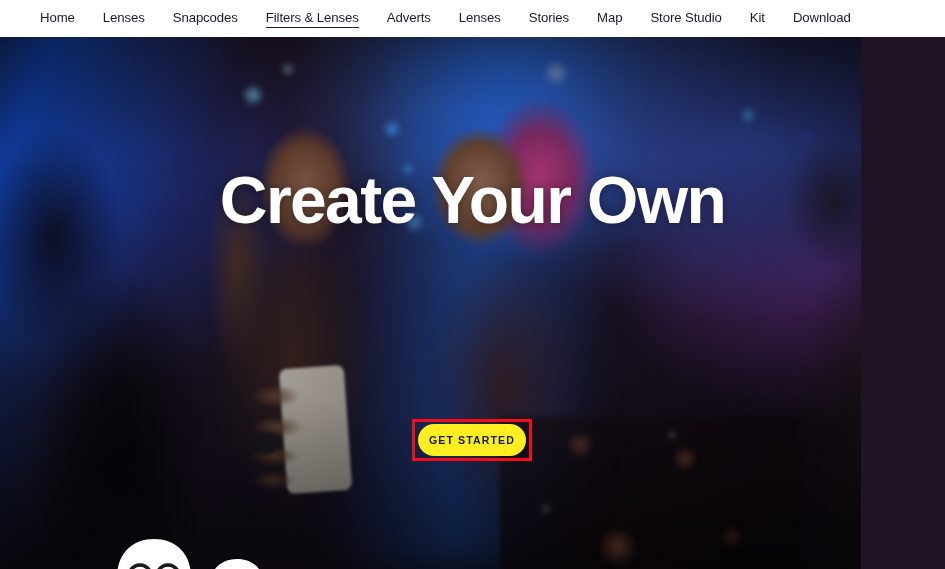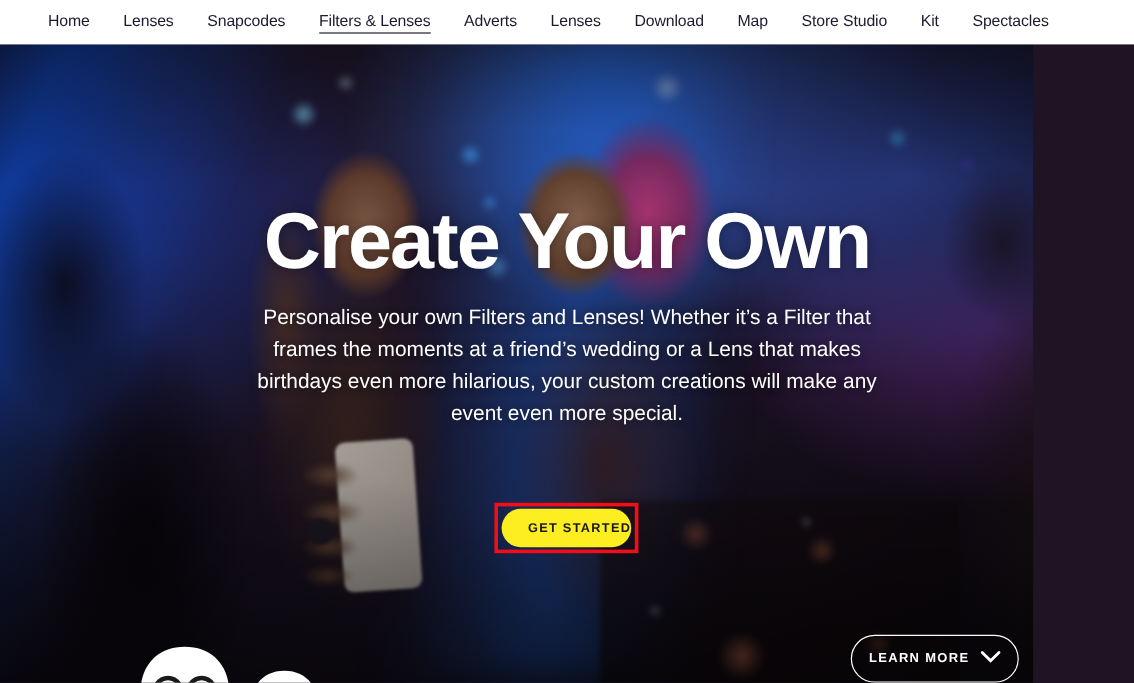--- a/index.html
+++ b/index.html
@@ -172,21 +172,20 @@
     position:absolute; left:418px; top:387px;
     width:108px; height:32px;
     background:#fcee21;
     border:none; border-radius:16px;
     color:#191919;
     font-family:"Liberation Sans", sans-serif;
     font-size:10.6px; font-weight:bold;
     letter-spacing:1.1px;
     cursor:pointer;
     z-index:31;
-    text-align:right;
   }
 
   
   #cta-learn-more {
     position:absolute; left:709px; top:492px;
     width:140px; height:40px;
     background:transparent;
     border:1.6px solid #ffffff;
     border-radius:20px;
     display:flex; align-items:center; justify-content:center;
@@ -206,59 +205,50 @@
 </head>
 <body>
 
 <div id="nav-bar">
   <div class="nav-item">Home</div>
   <div class="nav-item">Lenses</div>
   <div class="nav-item">Snapcodes</div>
   <div class="nav-item active">Filters &amp; Lenses</div>
   <div class="nav-item">Adverts</div>
   <div class="nav-item">Lenses</div>
-  <div class="nav-item">Download</div>
+  <div class="nav-item">Stories</div>
   <div class="nav-item">Map</div>
   <div class="nav-item">Store Studio</div>
   <div class="nav-item">Kit</div>
-  <div class="nav-item">Spectacles</div>
+  <div class="nav-item">Download</div>
 </div>
 
 <div id="hero">
 
   <div class="bg-layer" id="bg-base"></div>
   <div class="bg-layer" id="bg-beam1"></div>
   <div class="bg-layer" id="bg-beam2"></div>
   <div class="bg-layer" id="bg-sil-left"></div>
   <div class="bg-layer" id="bg-sil-right"></div>
   <div class="bg-layer" id="bg-woman-a"></div>
   <div class="bg-layer" id="bg-woman-b"></div>
   <div class="bg-layer" id="bg-bokeh"></div>
   <div id="bg-floral"></div>
   <div id="bg-hand"></div>
   <div id="bg-fingers"></div>
   <div id="bg-ring"></div>
   <div class="bg-layer" id="bg-vignette"></div>
 
   <div id="hero-copy">
     <div id="hero-title">Create Your Own</div>
-    <div id="hero-sub">Personalise your own Filters and Lenses! Whether it’s a Filter that frames the moments at a friend’s wedding or a Lens that makes birthdays even more hilarious, your custom creations will make any event even more special.</div>
   </div>
 
   <div id="cta-highlight"></div>
   <button id="cta-get-started">GET STARTED</button>
 
-  <div id="cta-learn-more">
-    <span id="learn-more-label">LEARN MORE</span>
-    <span>
-      <svg width="17" height="11" viewBox="0 0 17 11">
-        <path d="M1.5 1.8 L8.5 8.6 L15.5 1.8" fill="none" stroke="#ffffff" stroke-width="2.4" stroke-linecap="round"></path>
-      </svg>
-    </span>
-  </div>
 
   <div id="ghosts">
 
     <span class="ghost" id="ghost-big">
       <svg width="96" height="84" viewBox="0 0 96 84">
         <path d="M48 2 C24 2 11 19 11 40 L11 84 L85 84 L85 40 C85 19 72 2 48 2 Z" fill="#ffffff"></path>
         <path d="M24 34 C29 26 39 26 44 34" fill="none" stroke="#1a1a1a" stroke-width="3.6" stroke-linecap="round"></path>
         <path d="M52 34 C57 26 67 26 72 34" fill="none" stroke="#1a1a1a" stroke-width="3.6" stroke-linecap="round"></path>
         <path d="M24 48 L72 48 A24 24 0 0 1 24 48 Z" fill="#ec1e62" stroke="#1a1a1a" stroke-width="3"></path>
       </svg>

